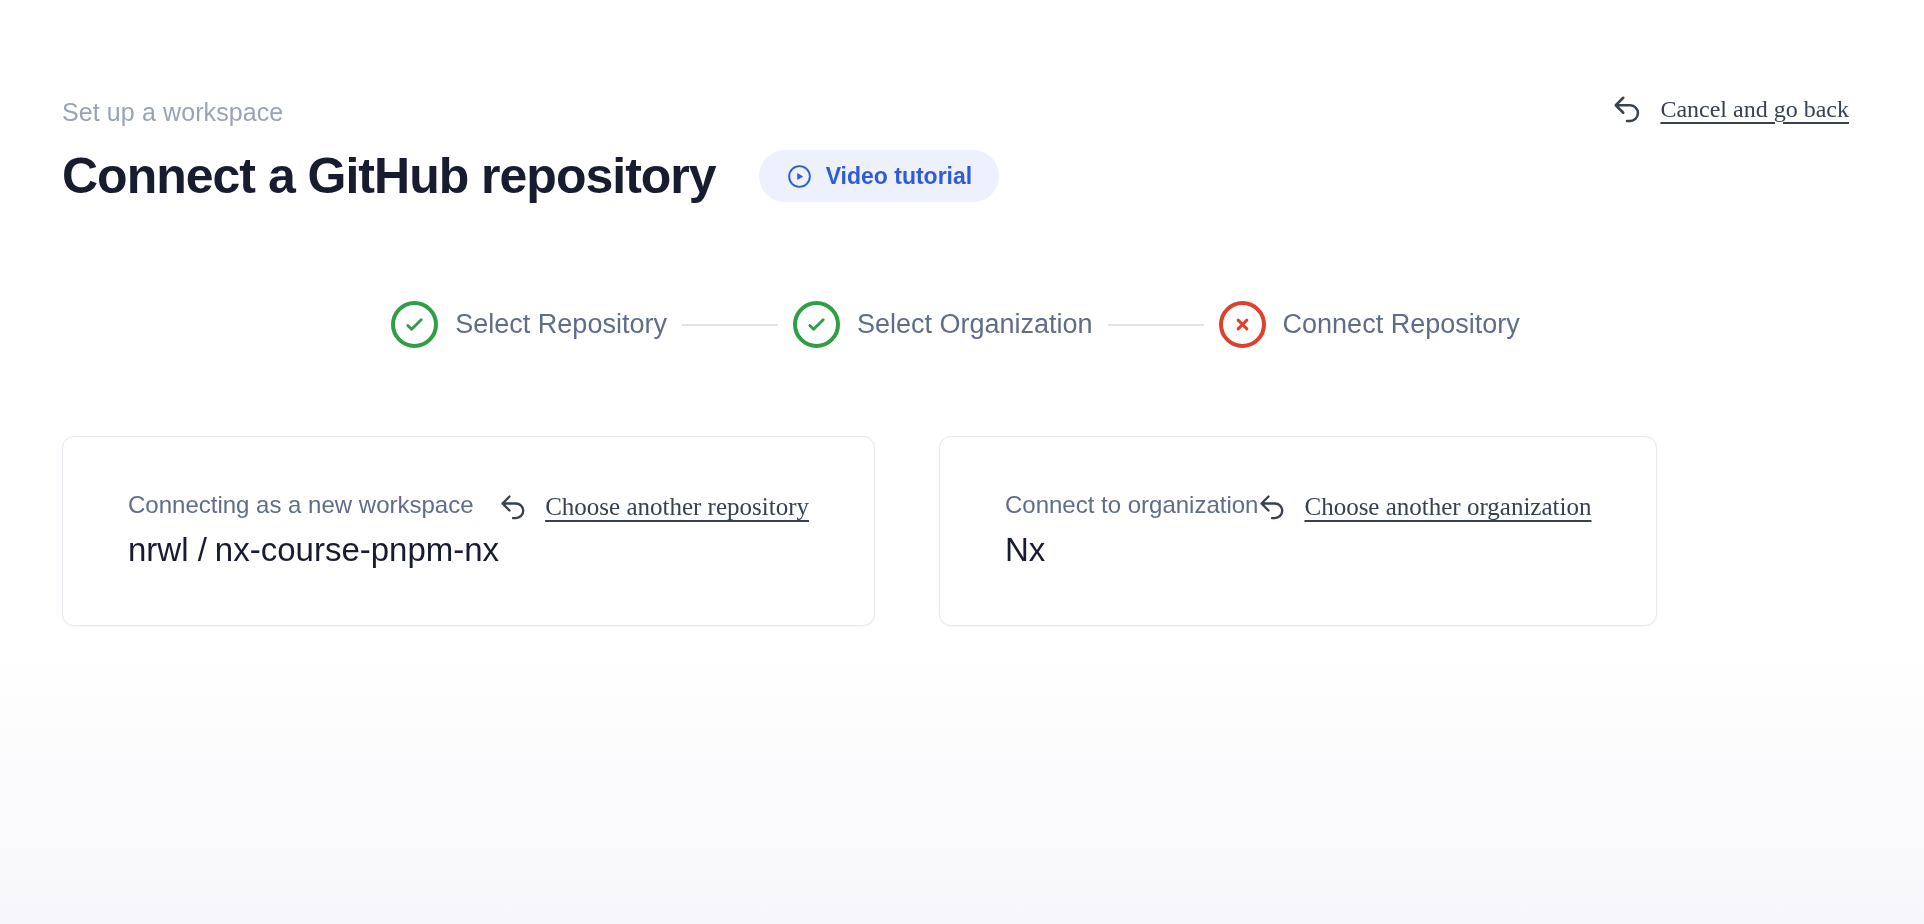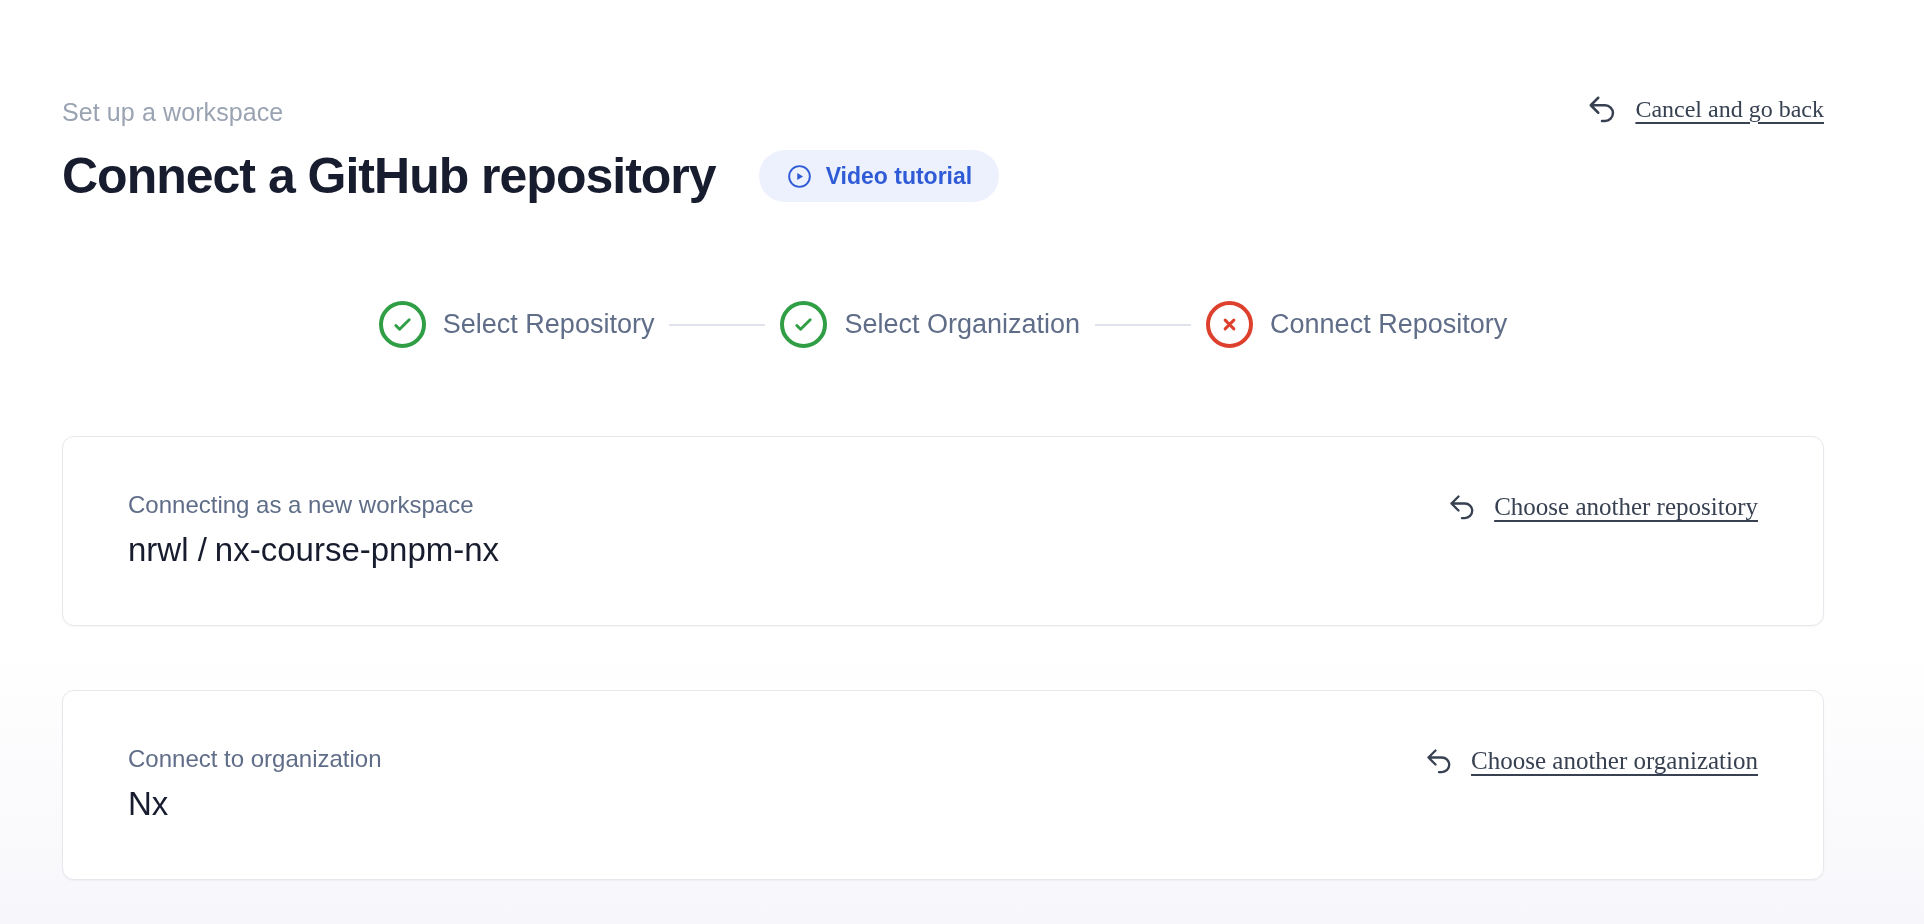--- a/index.html
+++ b/index.html
@@ -3,21 +3,21 @@
 <meta charset="utf-8">
 <style>
   * { margin: 0; padding: 0; box-sizing: border-box; }
   html, body { width: 1924px; height: 924px; }
   body {
     font-family: "Liberation Sans", "DejaVu Sans", sans-serif;
     background: linear-gradient(180deg, #ffffff 0%, #ffffff 70%, #f7f7fb 100%);
     color: var(--ink, #0f172a);
     overflow: hidden;
   }
-  .page { padding: 98px 100px 0 62px; }
+  .page { padding: 98px 75px 0 62px; }
 
   
   .header-row { display: flex; justify-content: space-between; align-items: flex-start; }
   .eyebrow { font-size: 25px; color: var(--muted, #9aa3b2); letter-spacing: 0.1px; }
   .title-row { display: flex; align-items: center; gap: 43px; margin-top: 20px; }
   .page-title { font-size: 50px; font-weight: 700; color: var(--ink, #0f172a); letter-spacing: -1px; }
   .video-pill {
     display: inline-flex; align-items: center; gap: 13px;
     background: var(--blue-bg, #edf1fd); color: var(--blue, #2f5cd6);
     border: none; cursor: pointer;
@@ -42,21 +42,21 @@
     width: 47px; height: 47px; border-radius: 50%;
     display: flex; align-items: center; justify-content: center;
     background: #ffffff; flex: none;
   }
   .step-complete .step-circle { border: 4px solid var(--green, #2f9e44); color: var(--green, #2f9e44); }
   .step-failed   .step-circle { border: 4px solid var(--red, #dd402d);  color: var(--red, #dd402d); }
   .step-label { font-size: 27px; font-weight: 500; color: var(--slate, #5b6a85); white-space: nowrap; }
   .connector { width: 96px; height: 2px; background: var(--connector, #e0e3ec); margin: 0 15px; flex: none; }
 
   
-  .cards { margin-top: 88px; display: flex; flex-direction: column; gap: 64px; }
+  .cards { margin-top: 88px; display: flex; flex-direction: row; gap: 64px; }
   .card {
     background: #ffffff;
     border: 1px solid var(--card-border, #e7e8ee);
     border-radius: 12px;
     box-shadow: 0 1px 2px rgba(16, 24, 40, 0.04);
     padding: 54px 65px 56px 65px;
     display: flex; justify-content: space-between; align-items: flex-start;
   }
   .card-label { font-size: 24px; color: var(--slate, #67748e); }
   .card-value { margin-top: 12px; font-size: 33px; color: var(--ink, #0f172a); }

